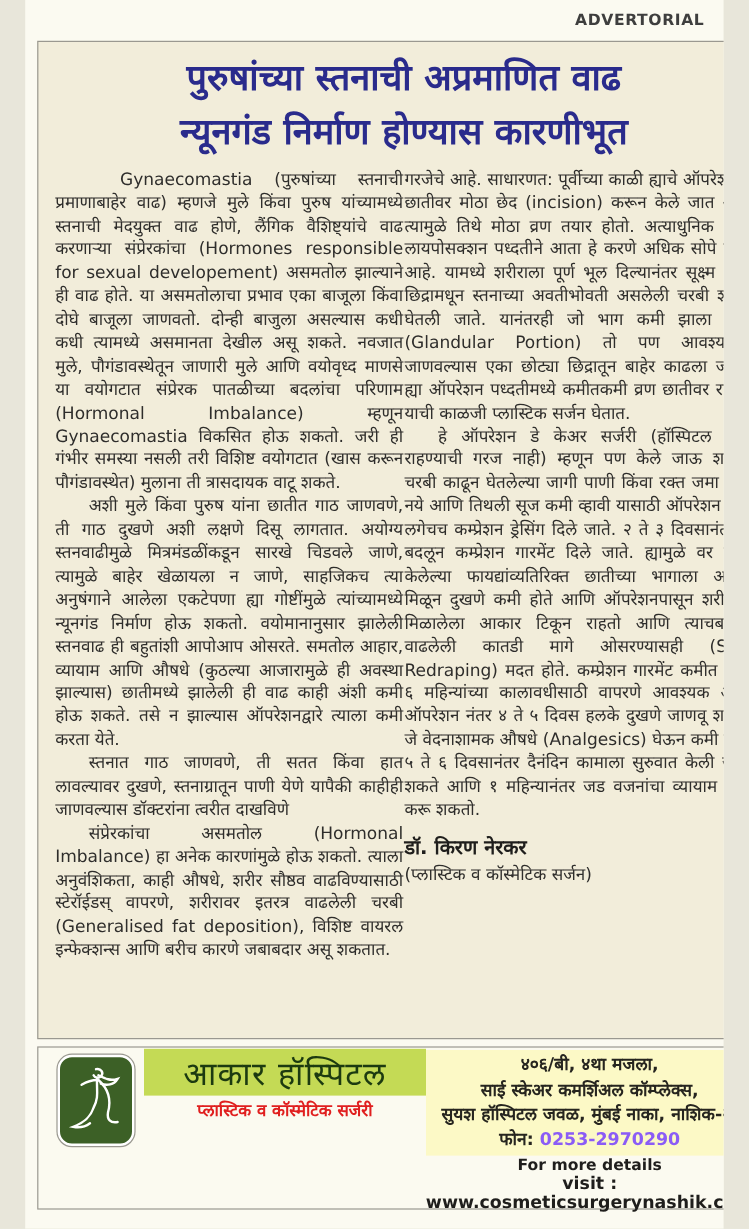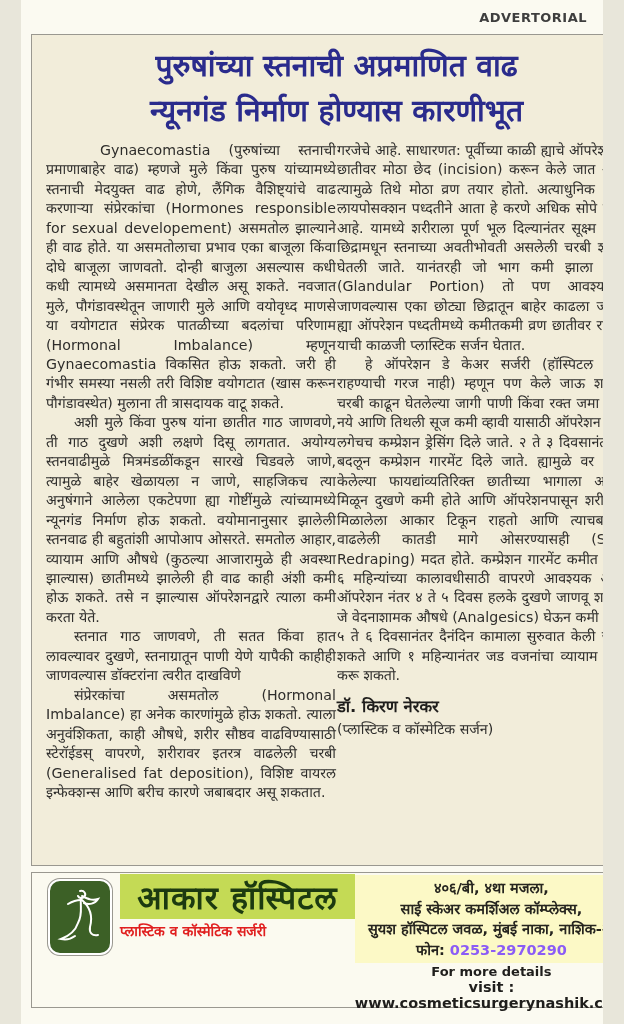--- a/index.html
+++ b/index.html
@@ -44,23 +44,23 @@
     box-shadow:0 0 0 1px #9a9890; display:flex; align-items:center; justify-content:center;
   }
   .logo svg { width:52px; height:66px; }
   .footer-left-inner { margin-left:82px; }
   .doctor-line { text-align:center; white-space:nowrap; }
   .doctor-name { color:#e01f1f; font-weight:bold; font-size:19px; }
   .doctor-deg { color:#3a3a3a; font-weight:bold; font-size:9.5px; }
   .green-bar {
     background:#c4da55; margin-top:1px; padding:1px 4px; text-align:center;
   }
-  .hospital-name { font-weight:bold; font-size:32px; color:#1c3a10;
+  .hospital-name { font-weight:normal; font-size:27px; color:#1c3a10;
     letter-spacing:1px; white-space:nowrap; }
-  .hospital-tagline { text-align:left; color:#e01f1f; font-weight:bold;
+  .hospital-tagline { text-align:center; color:#e01f1f; font-weight:bold;
     font-size:14px; margin-top:2px; }
   .footer-right { flex:1; padding-top:2px; }
   .address-box {
     background:#fcf9c6; text-align:center; font-weight:bold; font-size:14.5px;
     color:#26251f; line-height:1.42; padding:3px 6px;
   }
   .phone-number { color:#8b5cf6; }
   .details { text-align:center; font-weight:bold; color:#1f1e1c; margin-top:1px; }
   .details-l1 { font-size:13px; }
   .details-l2 { font-size:14.5px; }

